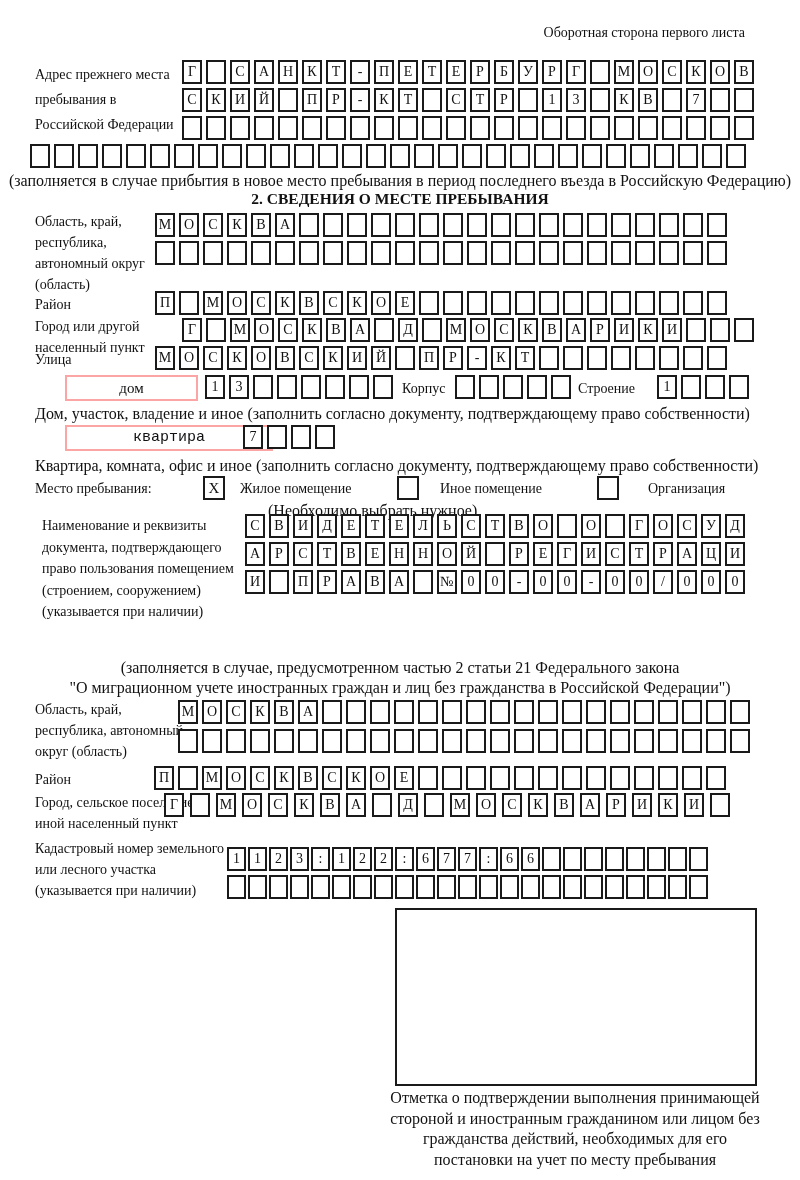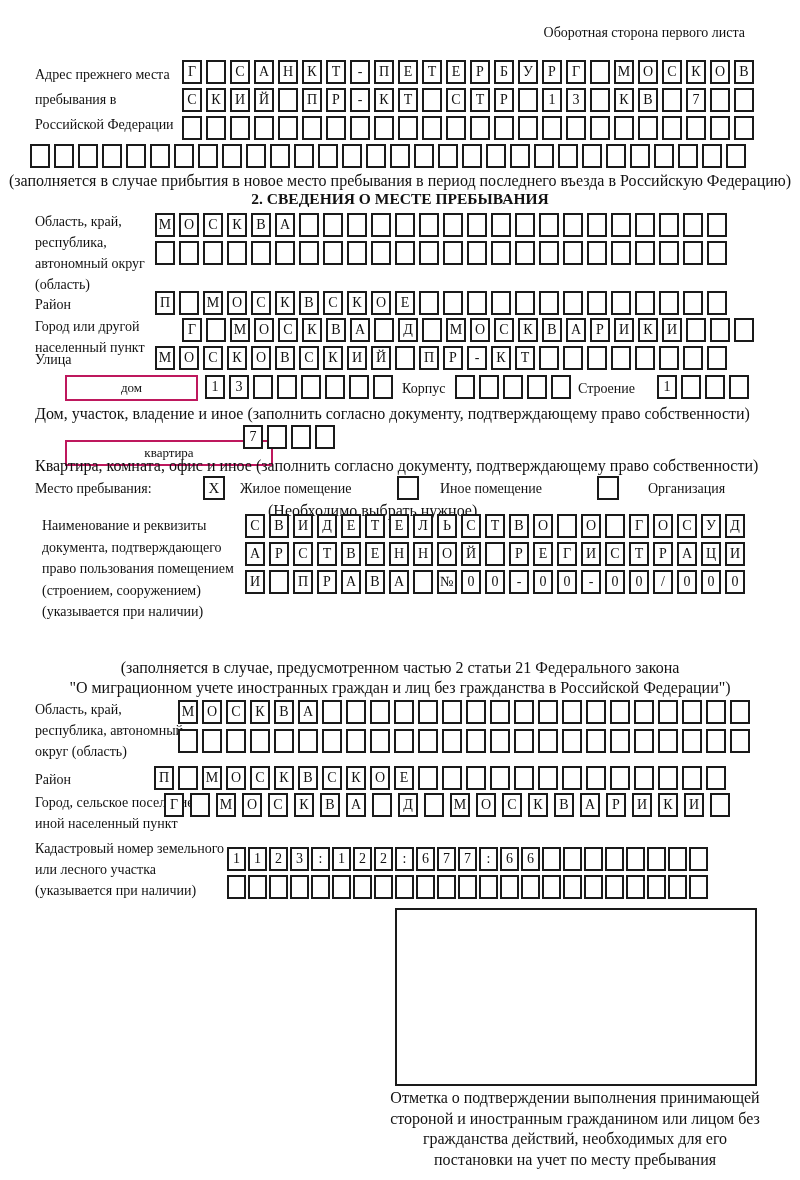--- a/index.html
+++ b/index.html
@@ -14,22 +14,22 @@
   .center{left:0;width:100%;text-align:center;}
   .cellrow{position:absolute;white-space:nowrap;height:40px;}
   .cell{
     display:inline-block;box-sizing:content-box;width:16px;height:20px;
     border:2px solid #1a1a1a;margin-right:4px;background:#fff;
     text-align:center;font-size:14px;line-height:20px;vertical-align:top;
   }
   .tight .cell{width:15px;margin-right:2px;}
   .wide  .cell{margin-right:6px;}
   .fieldbox{
-    position:absolute;box-sizing:border-box;border:2px solid #be185d;height:26px;
-    text-align:center;font-size:13px;line-height:22px;background:#fff;
+    position:absolute;box-sizing:border-box;border:2px solid #fca5a5;height:26px;
+    text-align:center;font-size:15px;line-height:22px;background:#fff;
   }
   .chk{
     position:absolute;box-sizing:border-box;width:22px;height:24px;border:2px solid #1a1a1a;
     text-align:center;font-size:15px;line-height:20px;background:#fff;
   }
   .stamp{position:absolute;border:2px solid #1a1a1a;background:#fff;}
 </style>
 </head>
 <body>
 
@@ -60,21 +60,21 @@
   <div class="cellrow" style="left:155px;top:346px;"><span class="cell">М</span><span class="cell">О</span><span class="cell">С</span><span class="cell">К</span><span class="cell">О</span><span class="cell">В</span><span class="cell">С</span><span class="cell">К</span><span class="cell">И</span><span class="cell">Й</span><span class="cell"></span><span class="cell">П</span><span class="cell">Р</span><span class="cell">-</span><span class="cell">К</span><span class="cell">Т</span><span class="cell"></span><span class="cell"></span><span class="cell"></span><span class="cell"></span><span class="cell"></span><span class="cell"></span><span class="cell"></span><span class="cell"></span></div>
 
   <div class="fieldbox" style="left:65px;top:375px;width:133px;">дом</div>
   <div class="cellrow" style="left:205px;top:375px;"><span class="cell">1</span><span class="cell">3</span><span class="cell"></span><span class="cell"></span><span class="cell"></span><span class="cell"></span><span class="cell"></span><span class="cell"></span></div>
   <div class="abs lbl" style="left:402px;top:378px;">Корпус</div>
   <div class="cellrow" style="left:455px;top:375px;"><span class="cell"></span><span class="cell"></span><span class="cell"></span><span class="cell"></span><span class="cell"></span></div>
   <div class="abs lbl" style="left:578px;top:378px;">Строение</div>
   <div class="cellrow" style="left:657px;top:375px;"><span class="cell">1</span><span class="cell"></span><span class="cell"></span><span class="cell"></span></div>
   <div class="abs note" style="left:35px;top:404px;">Дом, участок, владение и иное (заполнить согласно документу, подтверждающему право собственности)</div>
 
-  <div class="fieldbox" style="left:65px;top:440px;width:208px;">квартира</div>
+  <div class="fieldbox" style="left:65px;top:425px;width:208px;font-family:Liberation Mono, monospace;">квартира</div>
   <div class="cellrow" style="left:243px;top:425px;"><span class="cell">7</span><span class="cell"></span><span class="cell"></span><span class="cell"></span></div>
   <div class="abs note" style="left:35px;top:456px;">Квартира, комната, офис и иное (заполнить согласно документу, подтверждающему право собственности)</div>
 
   <div class="abs lbl" style="left:35px;top:478px;">Место пребывания:</div>
   <div class="chk" style="left:203px;top:476px;">X</div>
   <div class="abs lbl" style="left:240px;top:478px;">Жилое помещение</div>
   <div class="chk" style="left:397px;top:476px;"></div>
   <div class="abs lbl" style="left:440px;top:478px;">Иное помещение</div>
   <div class="chk" style="left:597px;top:476px;"></div>
   <div class="abs lbl" style="left:648px;top:478px;">Организация</div>

